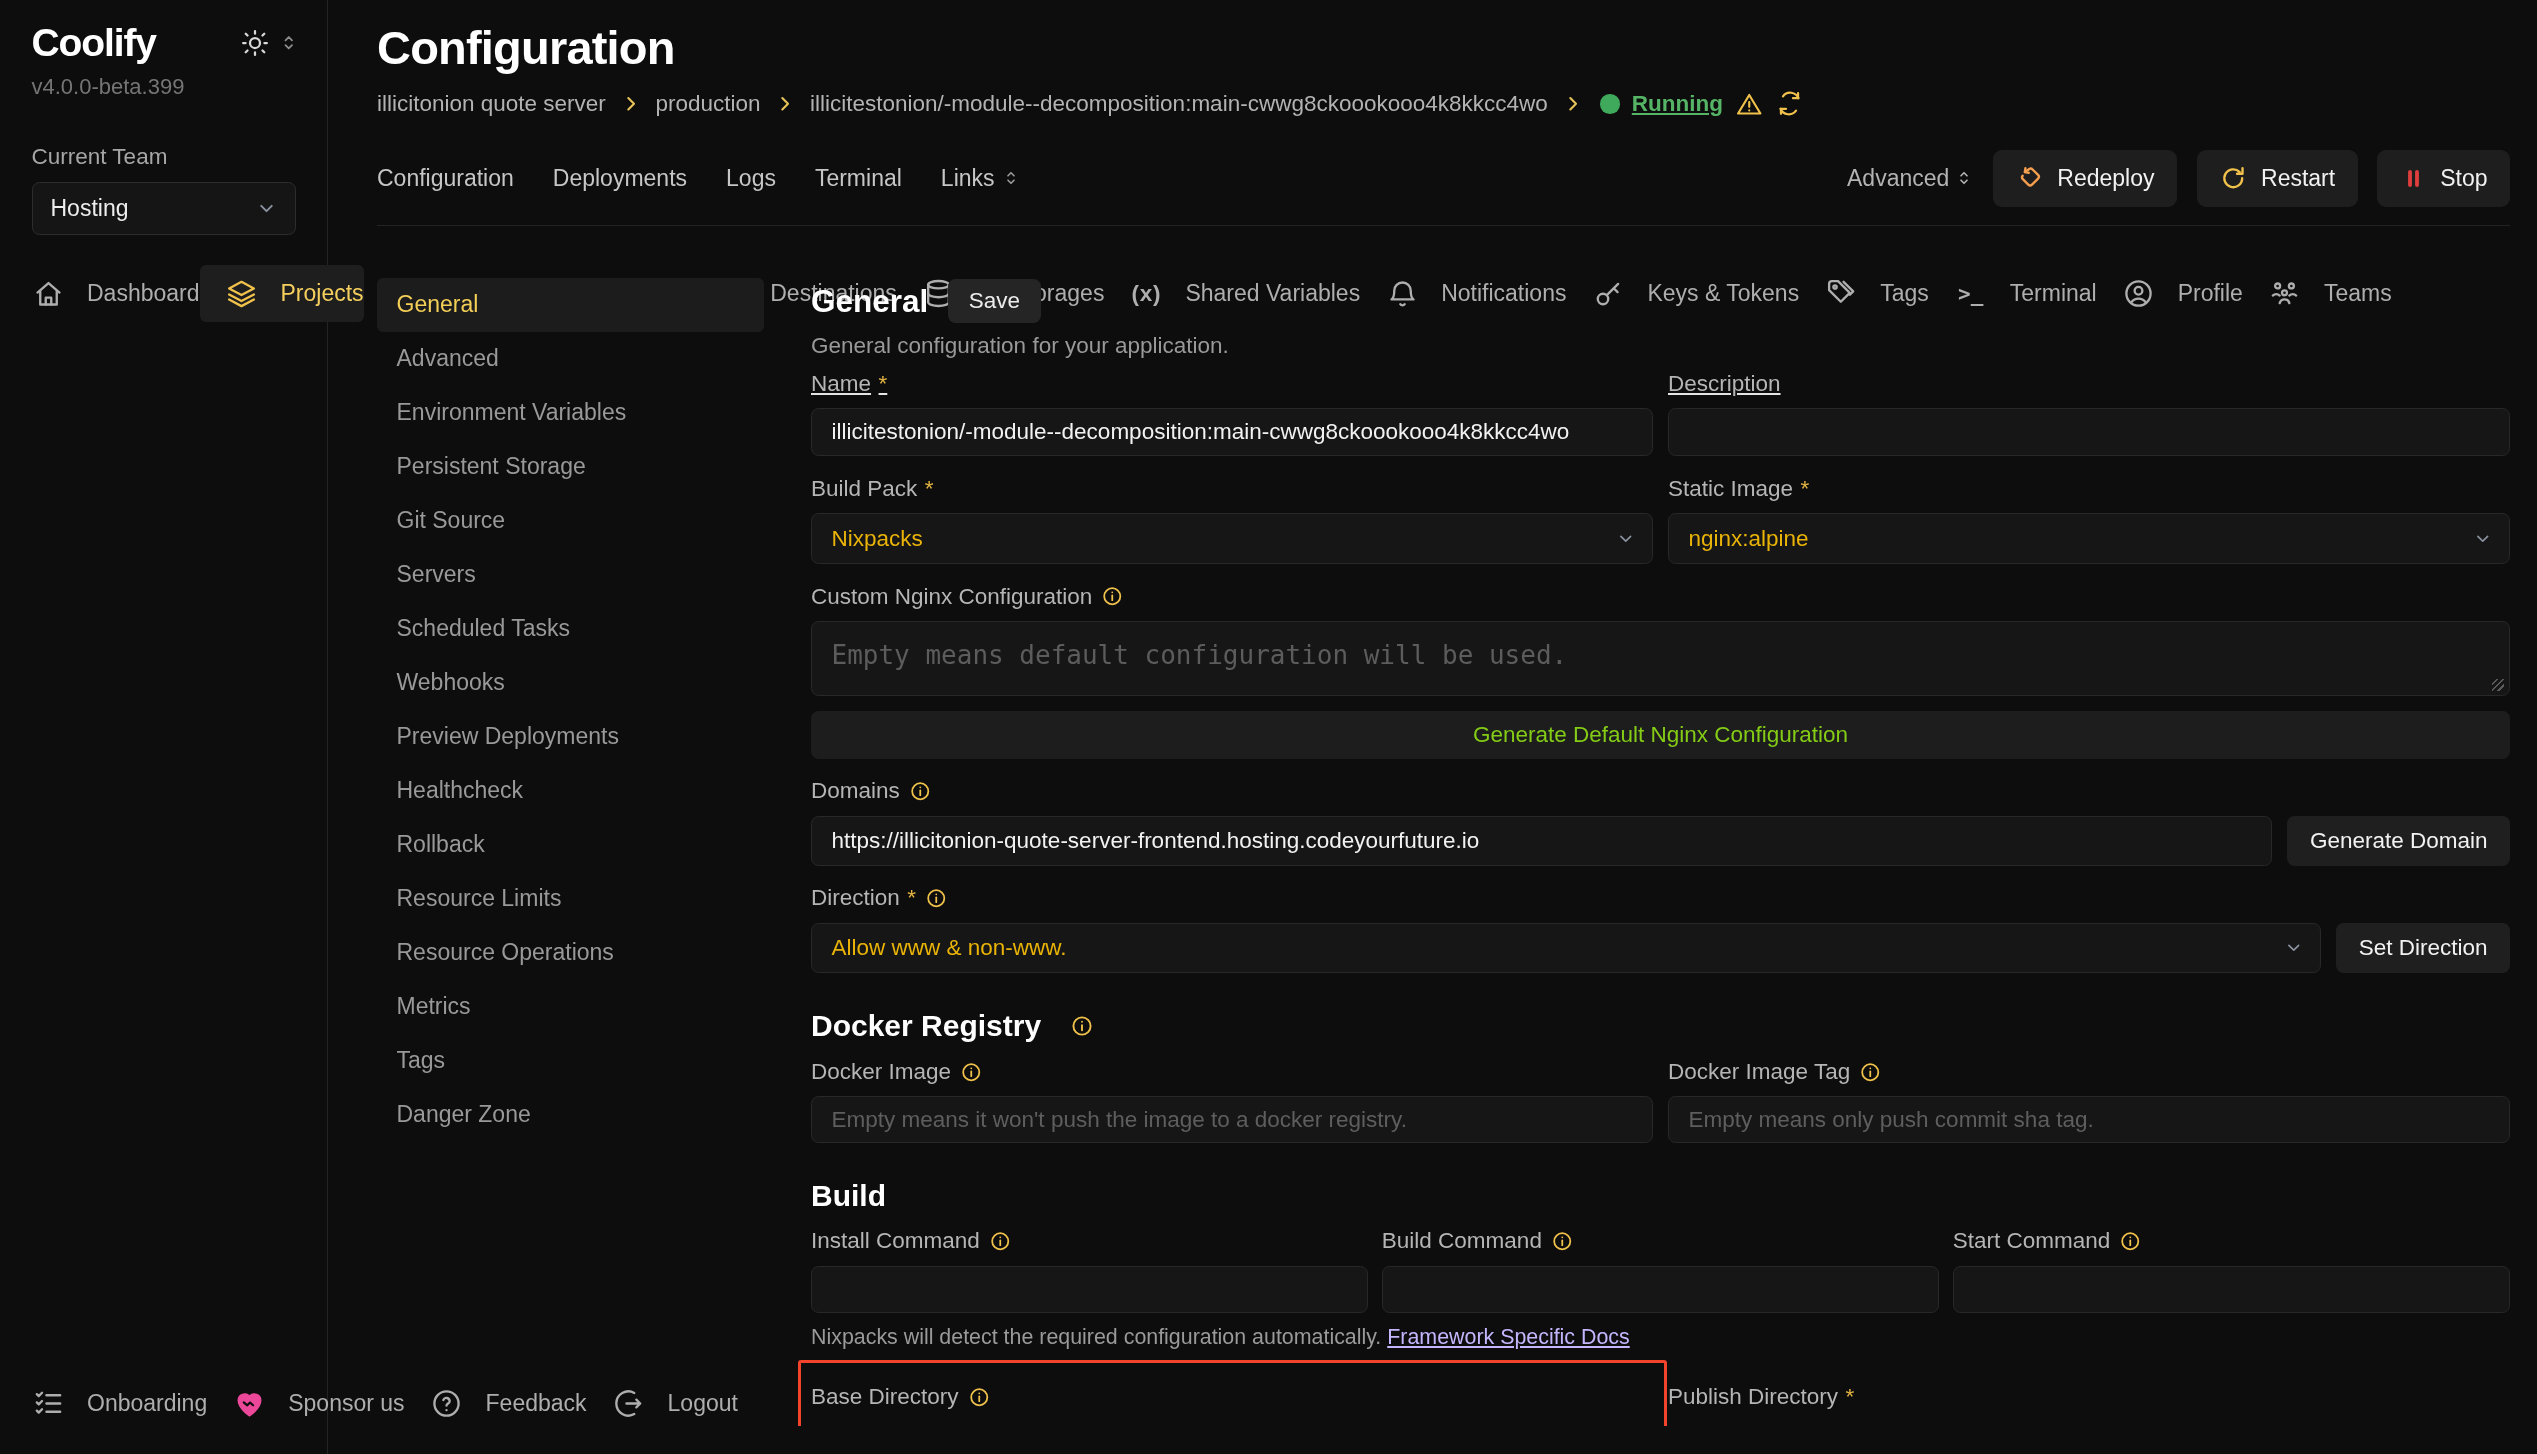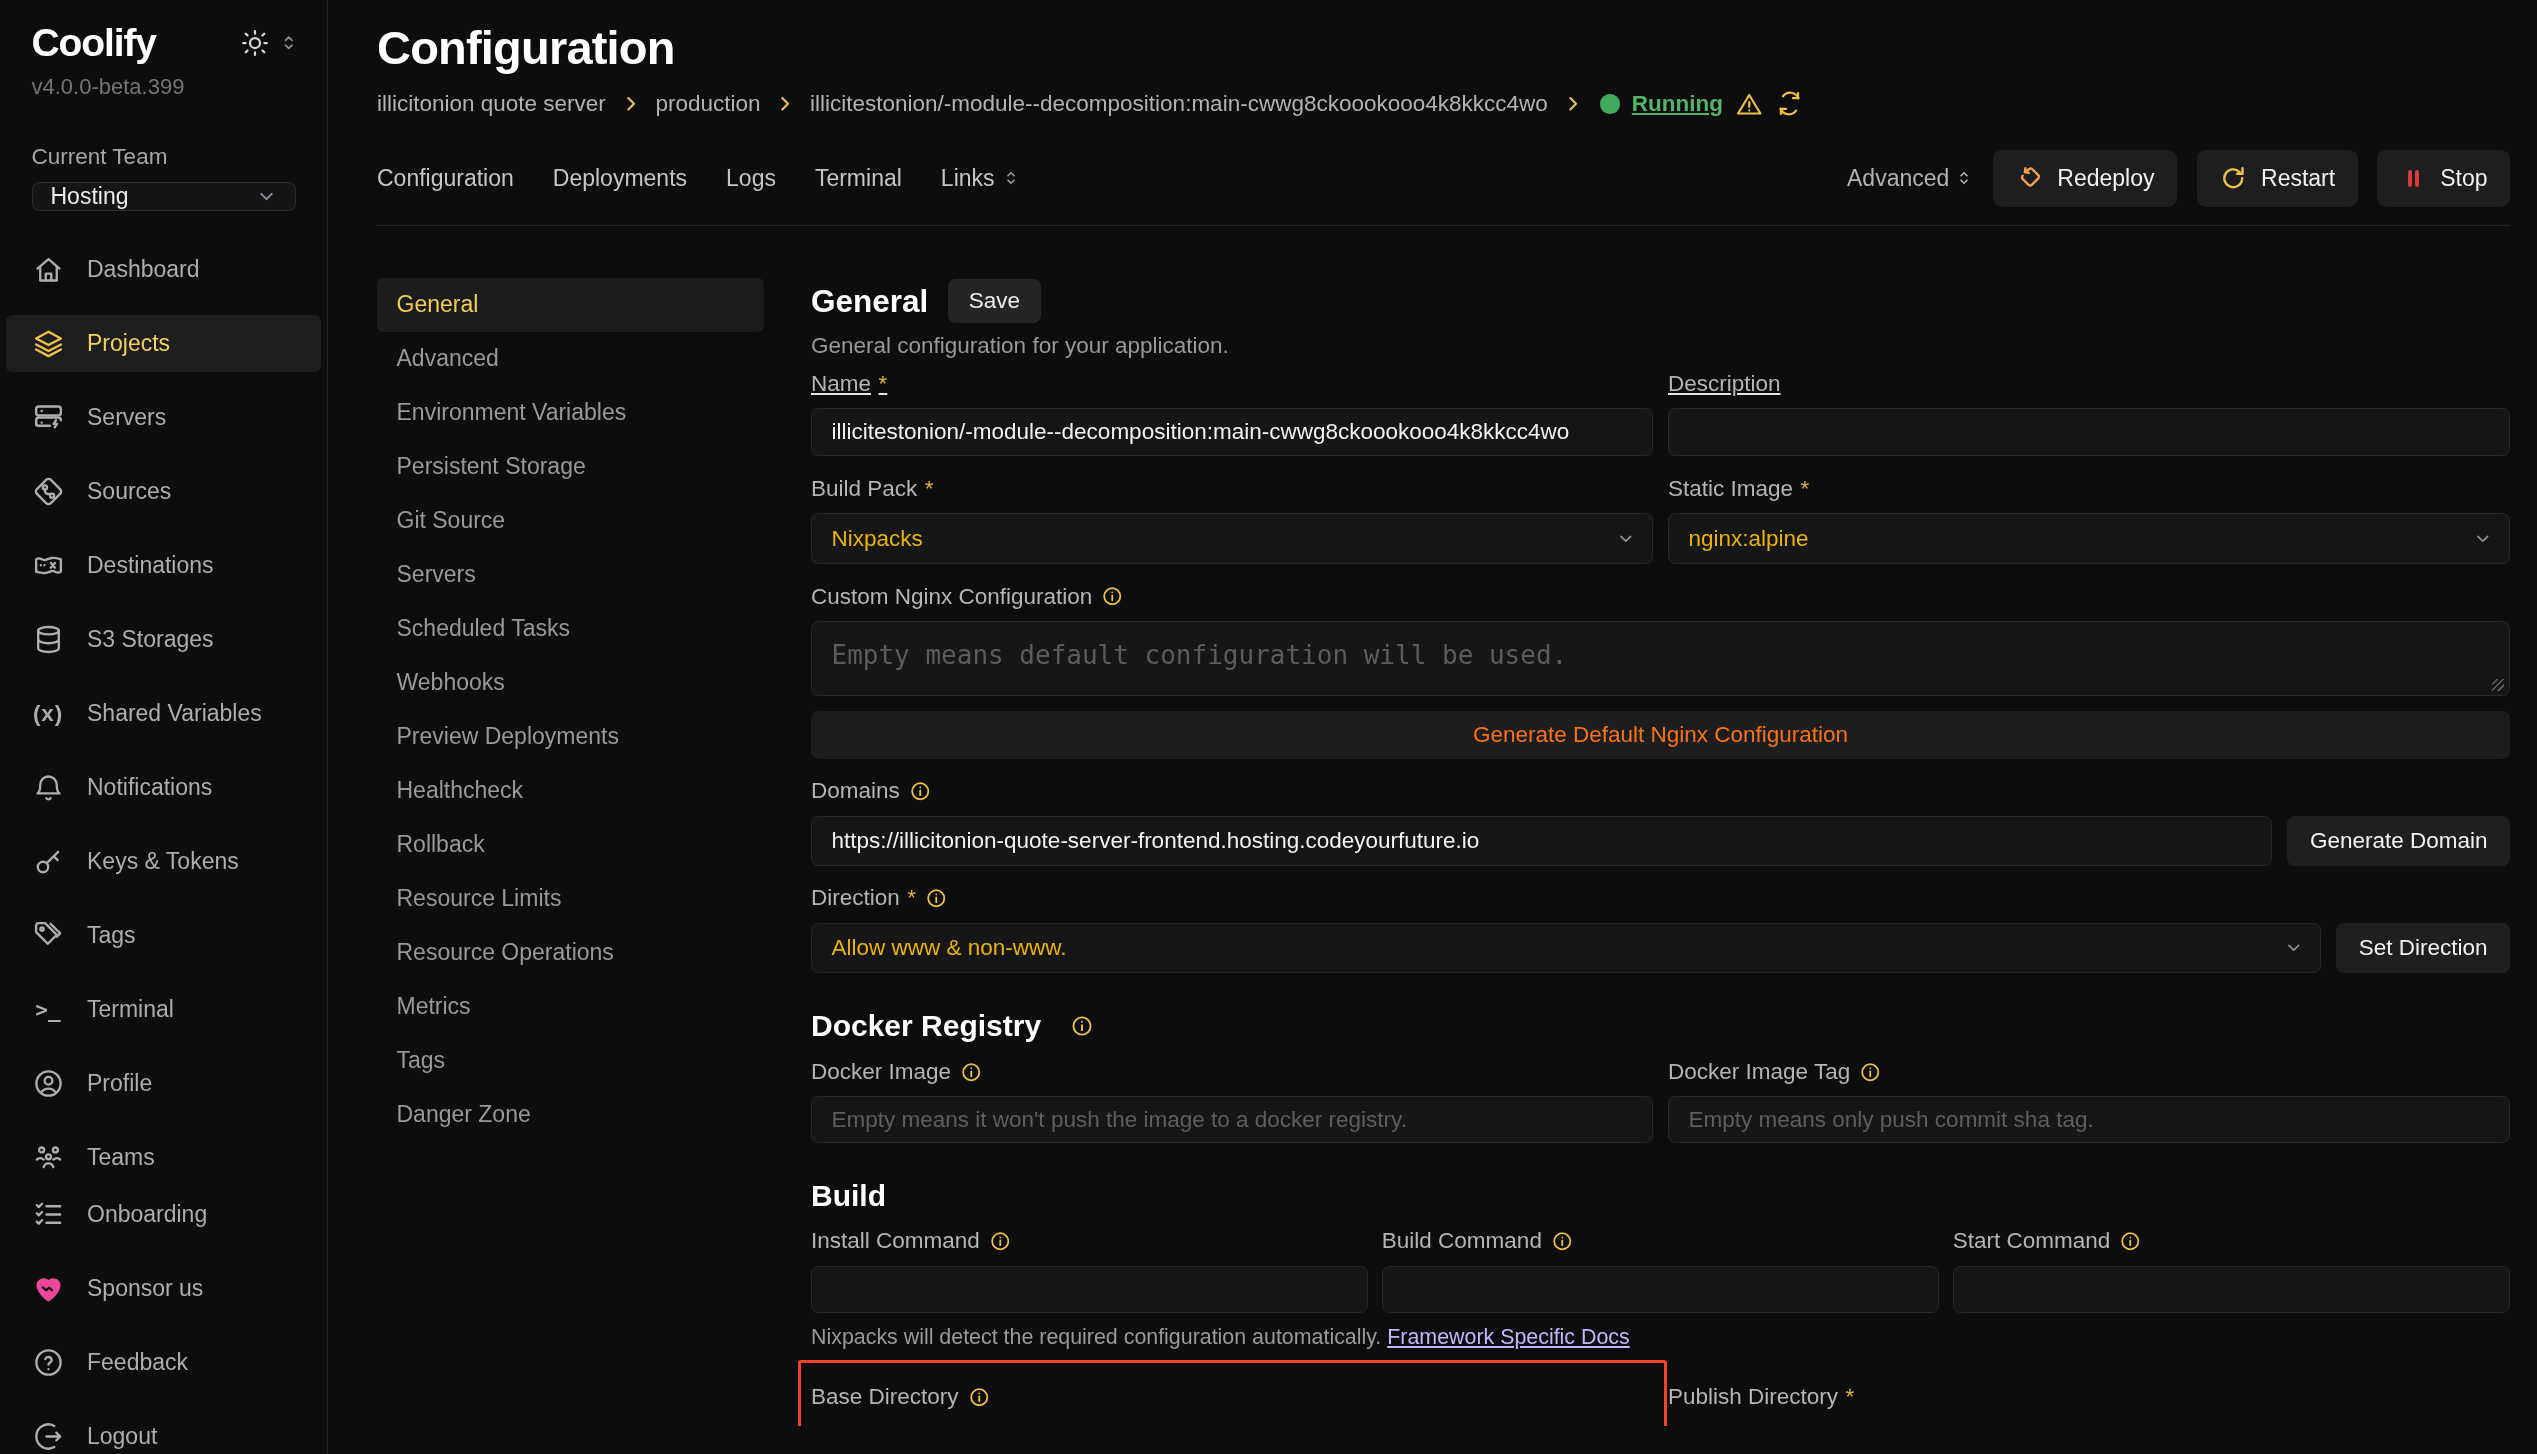--- a/index.html
+++ b/index.html
@@ -21,21 +21,21 @@
   .logo-row { display:flex; align-items:center; justify-content:space-between; padding:0 28.5px 0 31.5px; }
   .logo { font-size:39px; font-weight:800; color:#ffffff; letter-spacing:-1.1px; }
   .theme-controls { display:flex; align-items:center; gap:9px; color:#d8d8d8; }
   .version { padding:0 31.5px; font-size:22px; color:#757575; margin-top:9px; }
   .team-label { padding:0 31.5px; margin-top:44px; font-size:22.5px; color:#a6a6a6; }
   .team-select {
     margin:12px 31.5px 0; height:53px; border:0.8px solid #2d2d2d; background:#151515;
     border-radius:7.5px; display:flex; align-items:center; justify-content:space-between;
     padding:0 18px; font-size:23px; color:#ededed; cursor:pointer;
   }
-  .nav { margin-top:30px; padding:0 6px; display:flex; flex-direction:column;gap:17px; }
+  .nav { margin-top:30px; padding:0 6px; display:flex; flex-direction:row; }
   .nav-item {
     height:57px; display:flex; align-items:center; gap:22.5px; padding:0 0 0 25.5px;
     font-size:23px; color:#aeaeae; border-radius:6px; cursor:pointer; white-space:nowrap;
   }
   .nav-item .ni { width:33px; height:33px; flex:none; display:flex; align-items:center; justify-content:center; }
   .nav-item.active { background:#1e1e1e; color:#f6d05e; }
   .nav-item.active .ni { color:#f0c24b; }
   .glyph-icon { font-family:"Liberation Sans",sans-serif; font-weight:700; font-size:22.5px; letter-spacing:0.8px; }
   .mono-glyph { font-family:"DejaVu Sans Mono",monospace; font-weight:700; font-size:21px; }
   .nav-footer { margin-top:auto; padding:0 6px; }
@@ -102,21 +102,21 @@
   .ta {
     width:100%; height:75px; background:#161616; border:0.8px solid #282828; border-radius:7.5px;
     padding:18px 19.5px; font-size:26px; color:#d8d8d8; resize:none; outline:none;
     font-family:"DejaVu Sans Mono", monospace;
   }
   .ta::placeholder { color:#5c5c5c; }
   .ta-handle { position:absolute; right:6px; bottom:7.5px; width:12px; height:12px;
     background:repeating-linear-gradient(135deg, transparent 0 3px, #5a5a5a 3px 4.5px); }
 
   .wide-btn { margin-top:12px; height:48px; width:100%; background:#1d1d1d; border-radius:7.5px;
-    font-size:22.5px; color:#f97316; display:flex; align-items:center; justify-content:center; cursor:pointer; }
+    font-size:22.5px; color:#84cc16; display:flex; align-items:center; justify-content:center; cursor:pointer; }
 
   .input-row { display:flex; gap:15px; align-items:stretch; }
   .input-row .tin, .input-row .sel { height:50px; }
   .side-btn { flex:none; padding:0 22.5px; background:#1f1f1f; border-radius:7.5px; font-size:22.5px;
     color:#f2f2f2; display:flex; align-items:center; cursor:pointer; white-space:nowrap; }
 
   .mt-row1 { margin-top:12px;text-decoration:underline; }
   .mt-row  { margin-top:19.5px; }
   .mt-sec  { margin-top:36px; }
   .sec-head2 { display:flex; align-items:center; gap:27px; }

